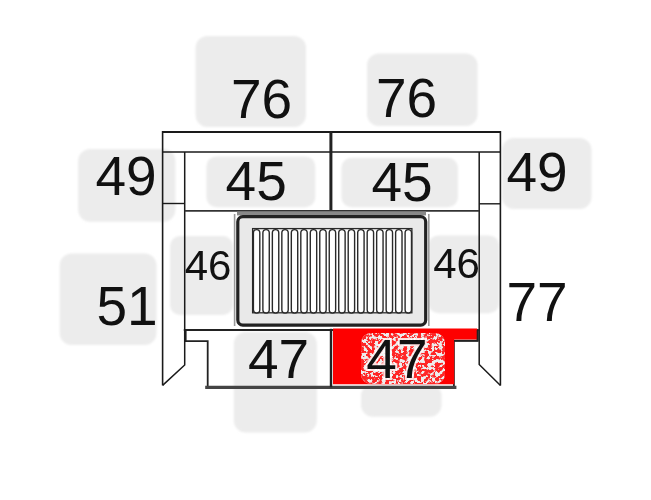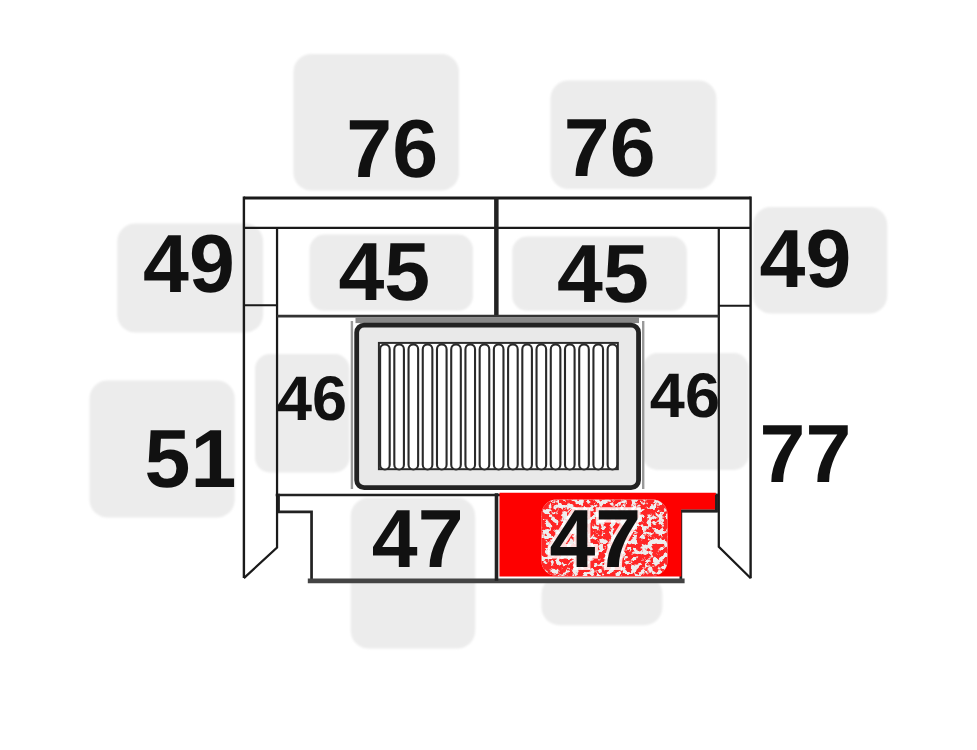--- a/index.html
+++ b/index.html
@@ -1,16 +1,16 @@
 <!DOCTYPE html>
 <html><head>
 <meta charset="utf-8">
 <style>
   html,body{margin:0;padding:0;background:#ffffff;}
-  .stage{position:relative;width:651px;height:500px;background:#ffffff;overflow:hidden;font-weight:bold;}
+  .stage{position:relative;width:651px;height:500px;background:#ffffff;overflow:hidden;}
   svg{display:block;}
   text{font-family:"Liberation Sans",sans-serif;fill:#111111;}
 </style>
 </head>
 <body>
 
 <div class="stage">
 <svg width="651" height="500" viewBox="0 0 651 500" xmlns="http://www.w3.org/2000/svg">
   <defs>
     <filter id="soft" x="-0.1" y="-0.1" width="1.2" height="1.2">

